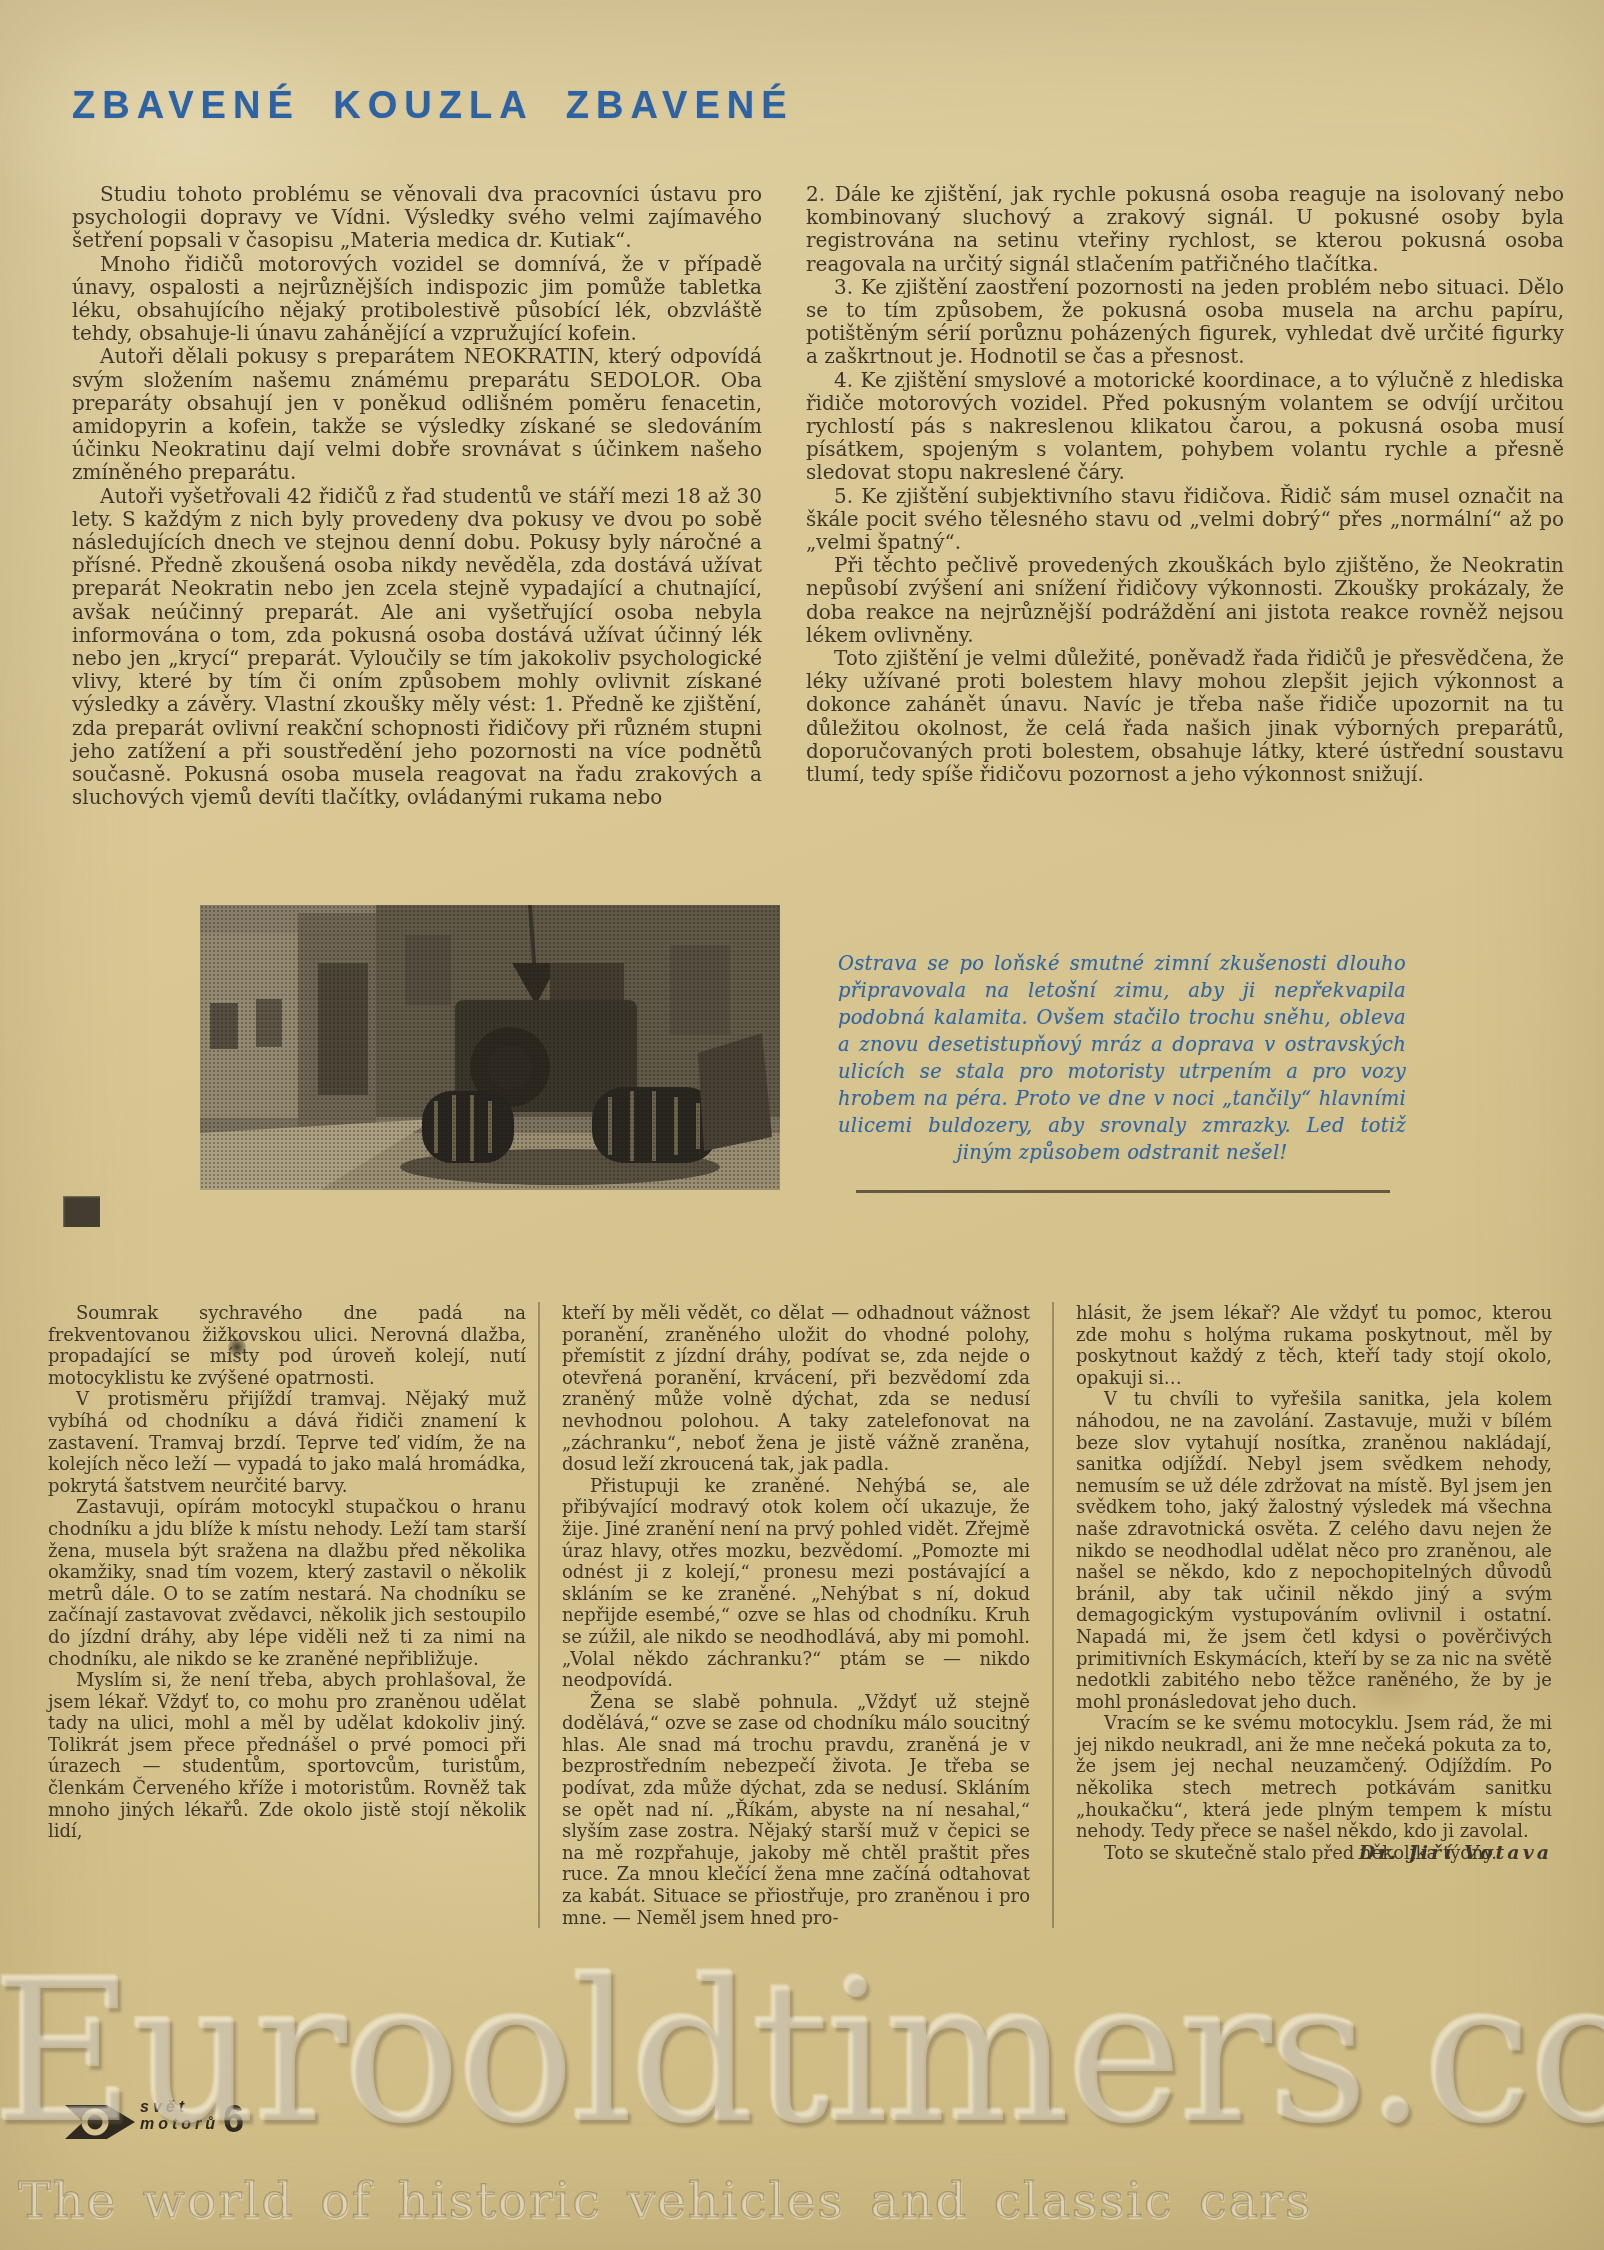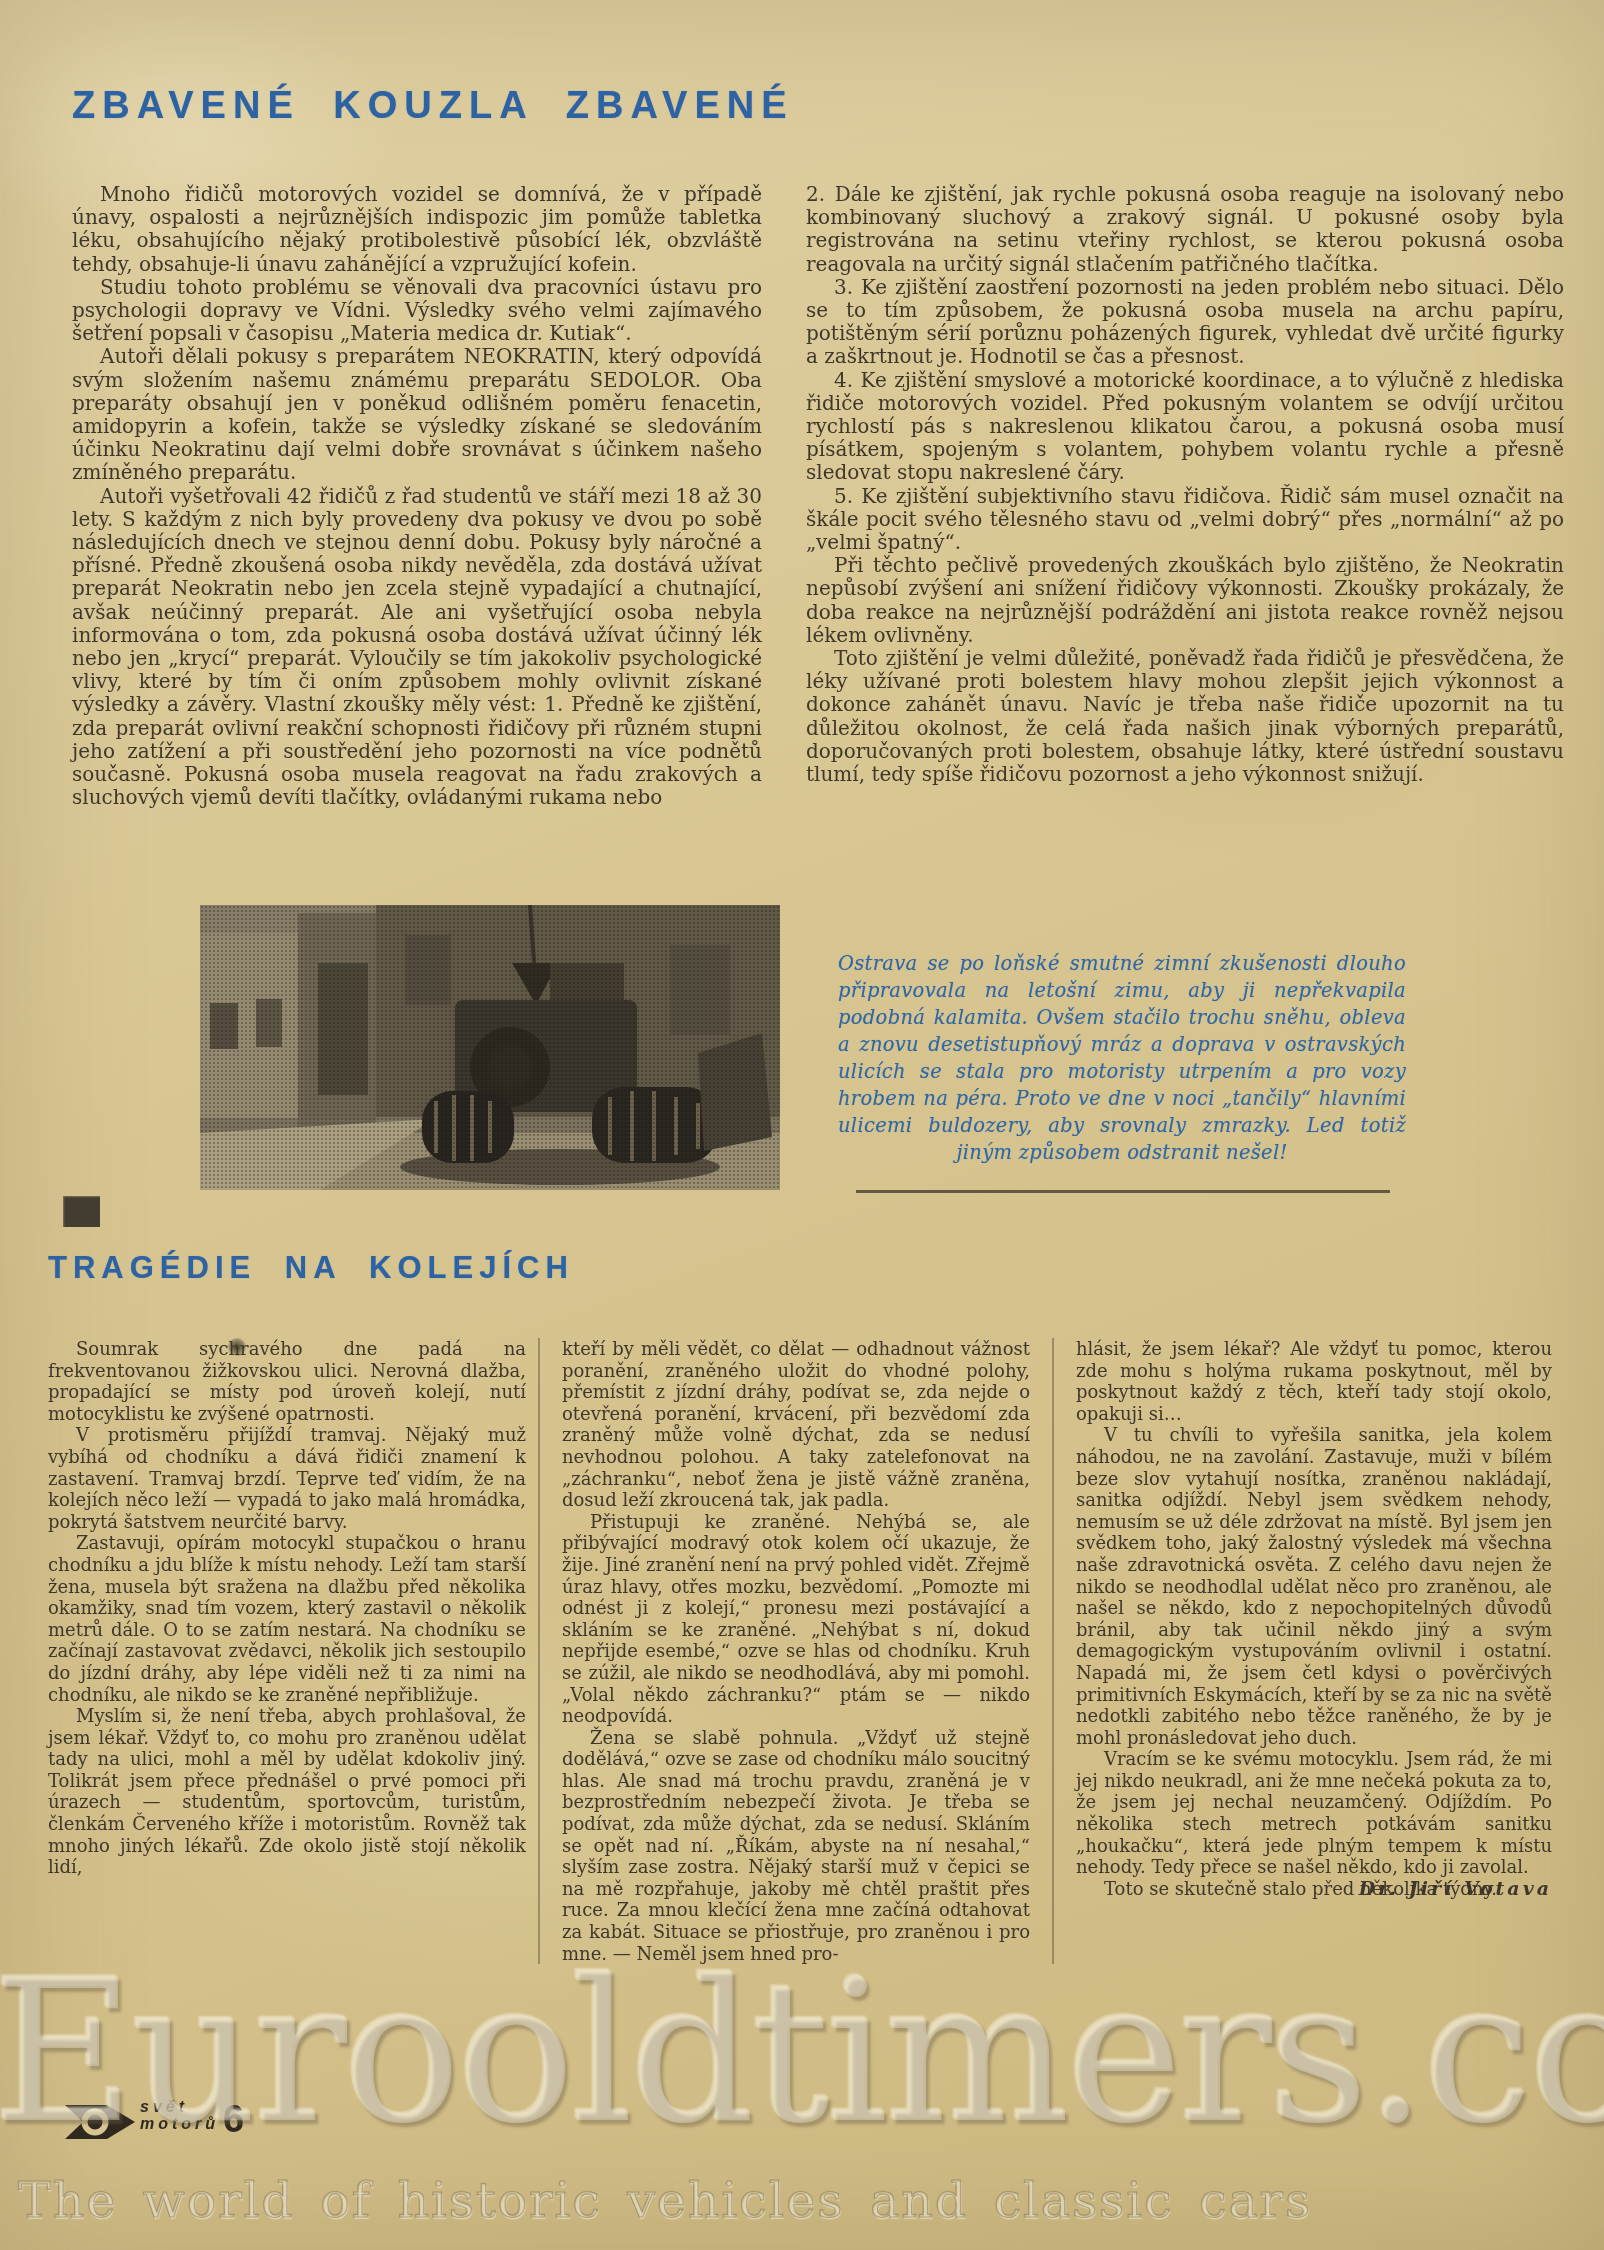--- a/index.html
+++ b/index.html
@@ -90,22 +90,22 @@
 <div class="page">
   <div class="texture"></div>
   <div class="stain s1"></div>
   <div class="stain s2"></div>
   <div class="stain s3"></div>
 
   <section class="article1">
     <h1 class="a1title">ZBAVENÉ KOUZLA ZBAVENÉ</h1>
     <div class="cols">
       <div class="col c1">
+          <p>Studiu tohoto problému se věnovali dva pracovníci ústavu pro psychologii dopravy ve Vídni. Výsledky svého velmi zajímavého šetření popsali v časopisu „Materia medica dr. Kutiak“.</p>
           <p>Mnoho řidičů motorových vozidel se domnívá, že v případě únavy, ospalosti a nejrůznějších indispozic jim pomůže tabletka léku, obsahujícího nějaký protibolestivě působící lék, obzvláště tehdy, obsahuje-li únavu zahánějící a vzpružující kofein.</p>
-          <p>Studiu tohoto problému se věnovali dva pracovníci ústavu pro psychologii dopravy ve Vídni. Výsledky svého velmi zajímavého šetření popsali v časopisu „Materia medica dr. Kutiak“.</p>
           <p>Autoři dělali pokusy s preparátem NEOKRATIN, který odpovídá svým složením našemu známému preparátu SEDOLOR. Oba preparáty obsahují jen v poněkud odlišném poměru fenacetin, amidopyrin a kofein, takže se výsledky získané se sledováním účinku Neokratinu dají velmi dobře srovnávat s účinkem našeho zmíněného preparátu.</p>
           <p>Autoři vyšetřovali 42 řidičů z řad studentů ve stáří mezi 18 až 30 lety. S každým z nich byly provedeny dva pokusy ve dvou po sobě následujících dnech ve stejnou denní dobu. Pokusy byly náročné a přísné. Předně zkoušená osoba nikdy nevěděla, zda dostává užívat preparát Neokratin nebo jen zcela stejně vypadající a chutnající, avšak neúčinný preparát. Ale ani vyšetřující osoba nebyla informována o tom, zda pokusná osoba dostává užívat účinný lék nebo jen „krycí“ preparát. Vyloučily se tím jakokoliv psychologické vlivy, které by tím či oním způsobem mohly ovlivnit získané výsledky a závěry. Vlastní zkoušky měly vést: 1. Předně ke zjištění, zda preparát ovlivní reakční schopnosti řidičovy při různém stupni jeho zatížení a při soustředění jeho pozornosti na více podnětů současně. Pokusná osoba musela reagovat na řadu zrakových a sluchových vjemů devíti tlačítky, ovládanými rukama nebo</p>
         </div>
       <div class="col c2">
         <div class="cont">
             <p>2. Dále ke zjištění, jak rychle pokusná osoba reaguje na isolovaný nebo kombinovaný sluchový a zrakový signál. U pokusné osoby byla registrována na setinu vteřiny rychlost, se kterou pokusná osoba reagovala na určitý signál stlačením patřičného tlačítka.</p>
             <p>3. Ke zjištění zaostření pozornosti na jeden problém nebo situaci. Dělo se to tím způsobem, že pokusná osoba musela na archu papíru, potištěným sérií porůznu poházených figurek, vyhledat dvě určité figurky a zaškrtnout je. Hodnotil se čas a přesnost.</p>
             <p>4. Ke zjištění smyslové a motorické koordinace, a to výlučně z hlediska řidiče motorových vozidel. Před pokusným volantem se odvíjí určitou rychlostí pás s nakreslenou klikatou čarou, a pokusná osoba musí písátkem, spojeným s volantem, pohybem volantu rychle a přesně sledovat stopu nakreslené čáry.</p>
             <p>5. Ke zjištění subjektivního stavu řidičova. Řidič sám musel označit na škále pocit svého tělesného stavu od „velmi dobrý“ přes „normální“ až po „velmi špatný“.</p>
             <p>Při těchto pečlivě provedených zkouškách bylo zjištěno, že Neokratin nepůsobí zvýšení ani snížení řidičovy výkonnosti. Zkoušky prokázaly, že doba reakce na nejrůznější podráždění ani jistota reakce rovněž nejsou lékem ovlivněny.</p>
@@ -145,21 +145,20 @@
     </svg>
     <div class="halftone"></div>
   </div>
 
   <div class="credit-stamp"></div>
 
   <div class="caption">Ostrava se po loňské smutné zimní zkušenosti dlouho připravovala na letošní zimu, aby ji nepřekvapila podobná kalamita. Ovšem stačilo trochu sněhu, obleva a znovu desetistupňový mráz a doprava v ostravských ulicích se stala pro motoristy utrpením a pro vozy hrobem na péra. Proto ve dne v noci „tančily“ hlavními ulicemi buldozery, aby srovnaly zmrazky. Led totiž jiným způsobem odstranit nešel!</div>
   <div class="caption-rule"></div>
 
   <section class="article2">
-    <h2 class="a2title">TRAGÉDIE NA KOLEJÍCH</h2>
     <div class="cols">
       <div class="col c1">
           <p>Soumrak sychravého dne padá na frekventovanou žižkovskou ulici. Nerovná dlažba, propadající se místy pod úroveň kolejí, nutí motocyklistu ke zvýšené opatrnosti.</p>
           <p>V protisměru přijíždí tramvaj. Nějaký muž vybíhá od chodníku a dává řidiči znamení k zastavení. Tramvaj brzdí. Teprve teď vidím, že na kolejích něco leží — vypadá to jako malá hromádka, pokrytá šatstvem neurčité barvy.</p>
           <p>Zastavuji, opírám motocykl stupačkou o hranu chodníku a jdu blíže k místu nehody. Leží tam starší žena, musela být sražena na dlažbu před několika okamžiky, snad tím vozem, který zastavil o několik metrů dále. O to se zatím nestará. Na chodníku se začínají zastavovat zvědavci, několik jich sestoupilo do jízdní dráhy, aby lépe viděli než ti za nimi na chodníku, ale nikdo se ke zraněné nepřibližuje.</p>
           <p>Myslím si, že není třeba, abych prohlašoval, že jsem lékař. Vždyť to, co mohu pro zraněnou udělat tady na ulici, mohl a měl by udělat kdokoliv jiný. Tolikrát jsem přece přednášel o prvé pomoci při úrazech — studentům, sportovcům, turistům, členkám Červeného kříže i motoristům. Rovněž tak mnoho jiných lékařů. Zde okolo jistě stojí několik lidí,</p>
         </div>
       <div class="col c2 cont">
           <p>kteří by měli vědět, co dělat — odhadnout vážnost poranění, zraněného uložit do vhodné polohy, přemístit z jízdní dráhy, podívat se, zda nejde o otevřená poranění, krvácení, při bezvědomí zda zraněný může volně dýchat, zda se nedusí nevhodnou polohou. A taky zatelefonovat na „záchranku“, neboť žena je jistě vážně zraněna, dosud leží zkroucená tak, jak padla.</p>
           <p>Přistupuji ke zraněné. Nehýbá se, ale přibývající modravý otok kolem očí ukazuje, že žije. Jiné zranění není na prvý pohled vidět. Zřejmě úraz hlavy, otřes mozku, bezvědomí. „Pomozte mi odnést ji z kolejí,“ pronesu mezi postávající a skláním se ke zraněné. „Nehýbat s ní, dokud nepřijde esembé,“ ozve se hlas od chodníku. Kruh se zúžil, ale nikdo se neodhodlává, aby mi pomohl. „Volal někdo záchranku?“ ptám se — nikdo neodpovídá.</p>

